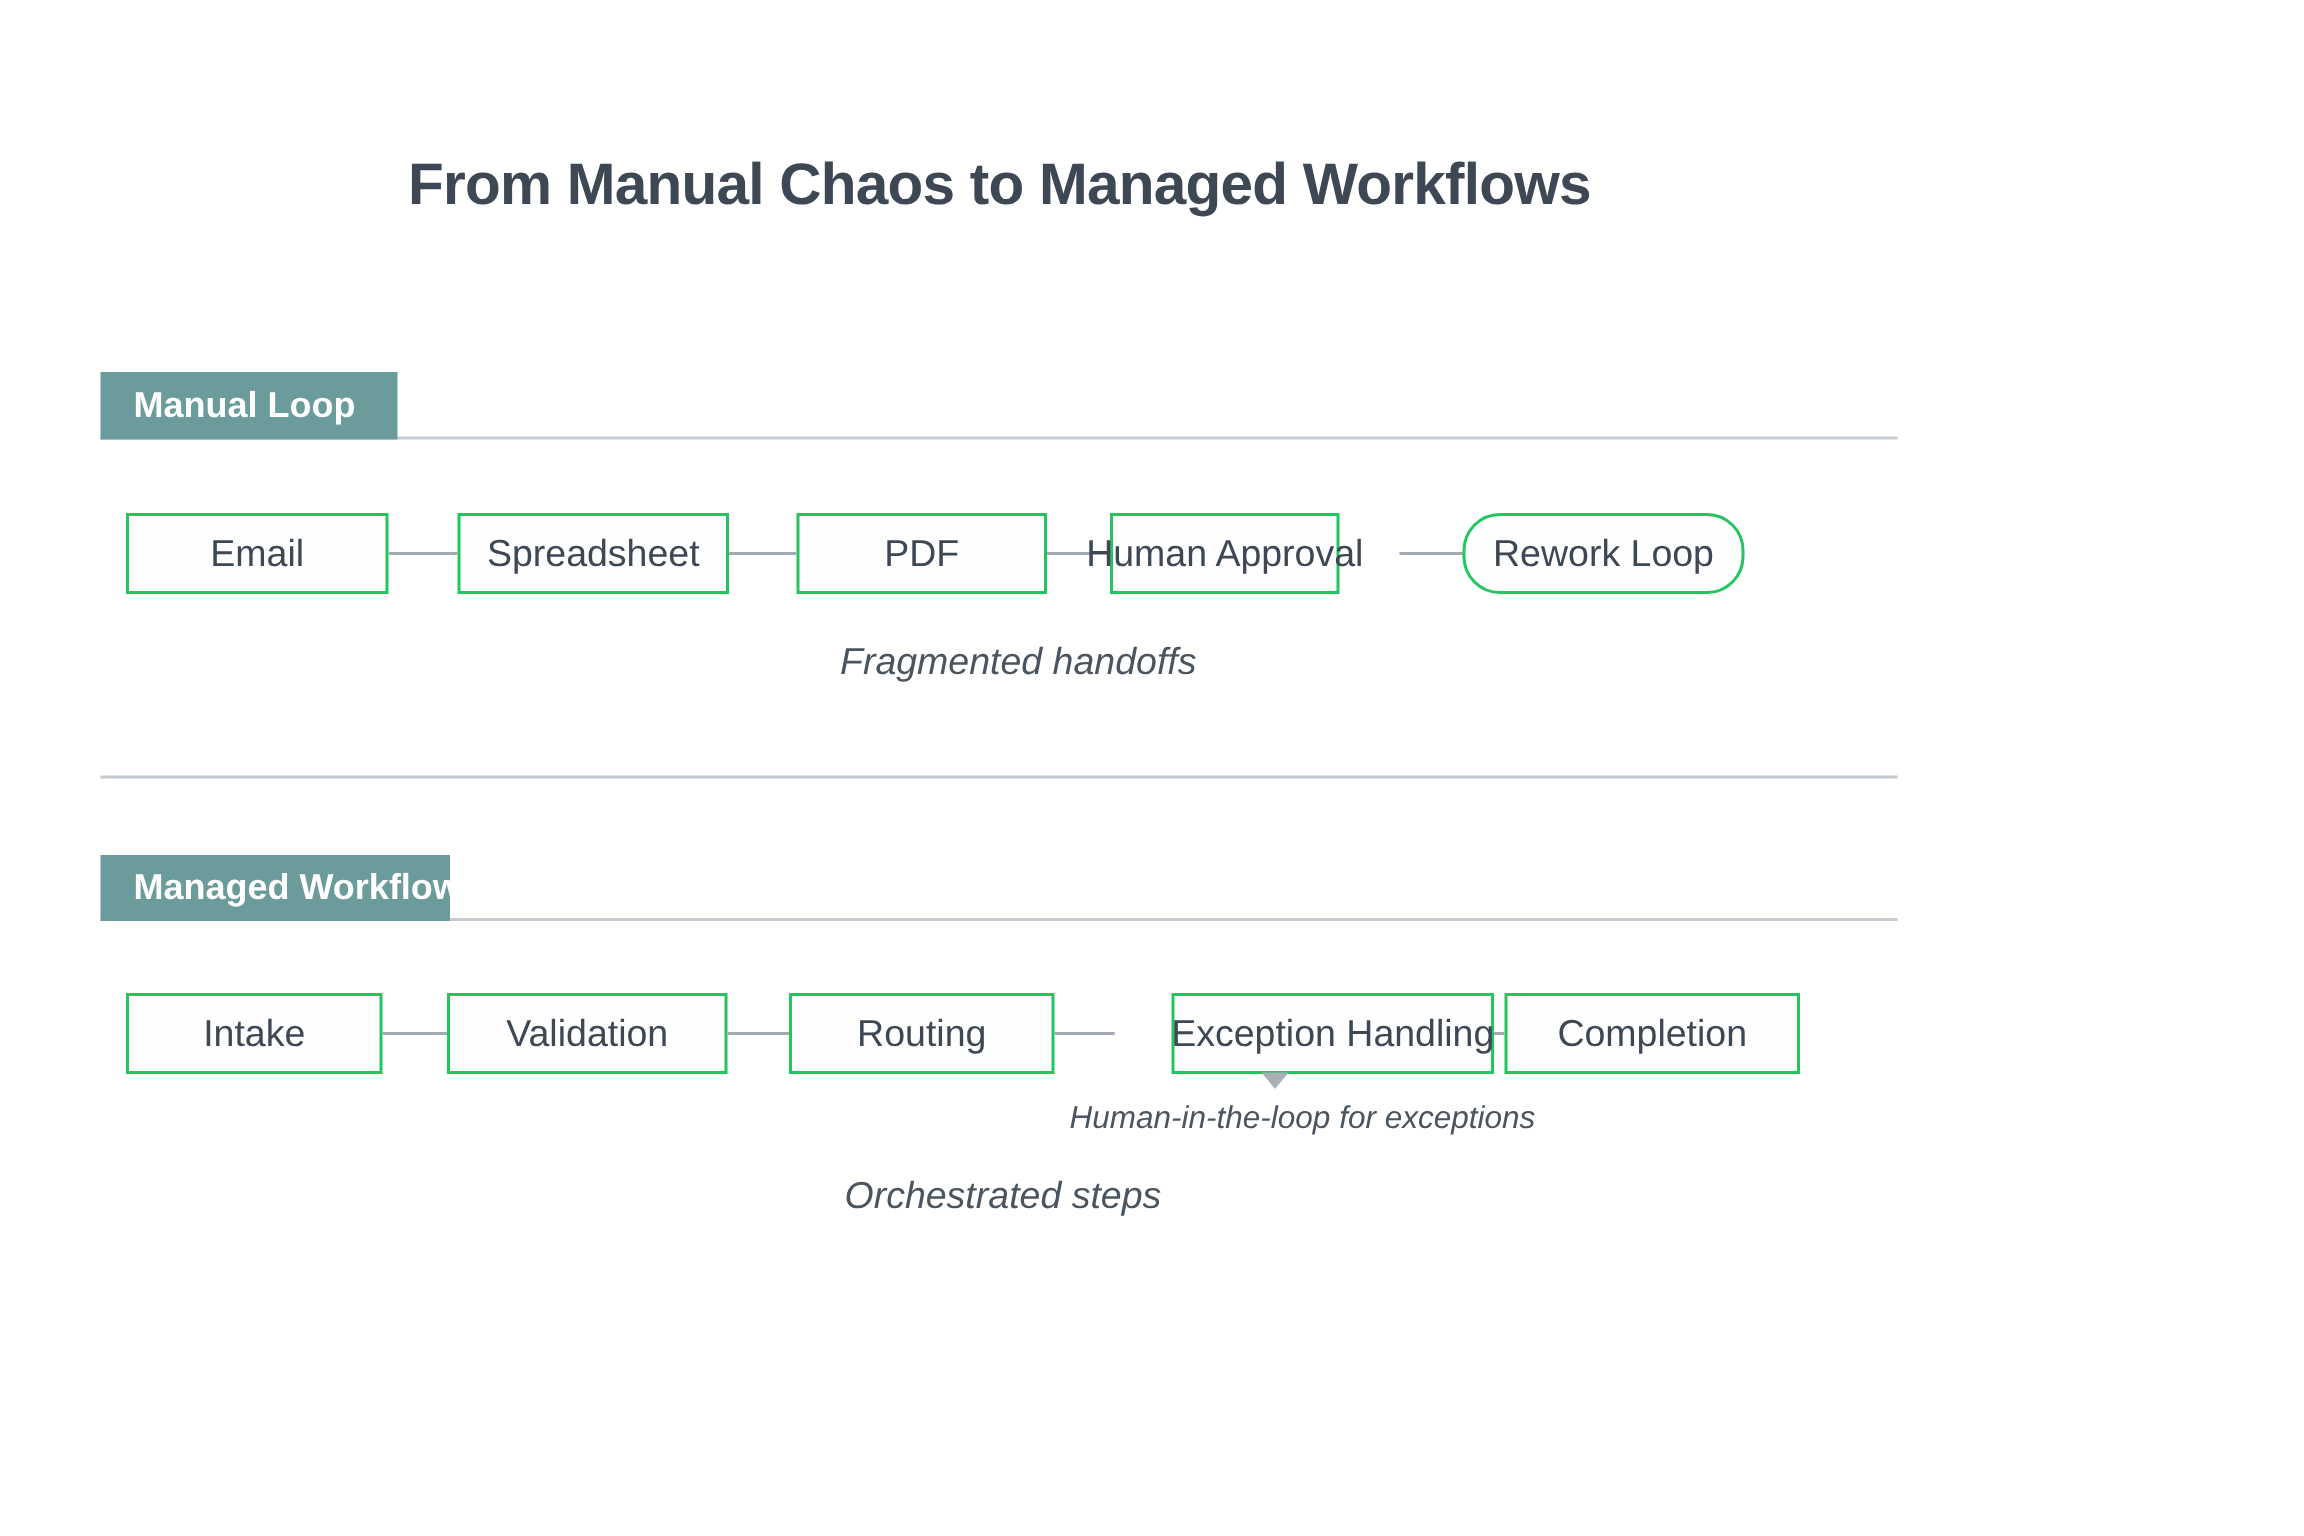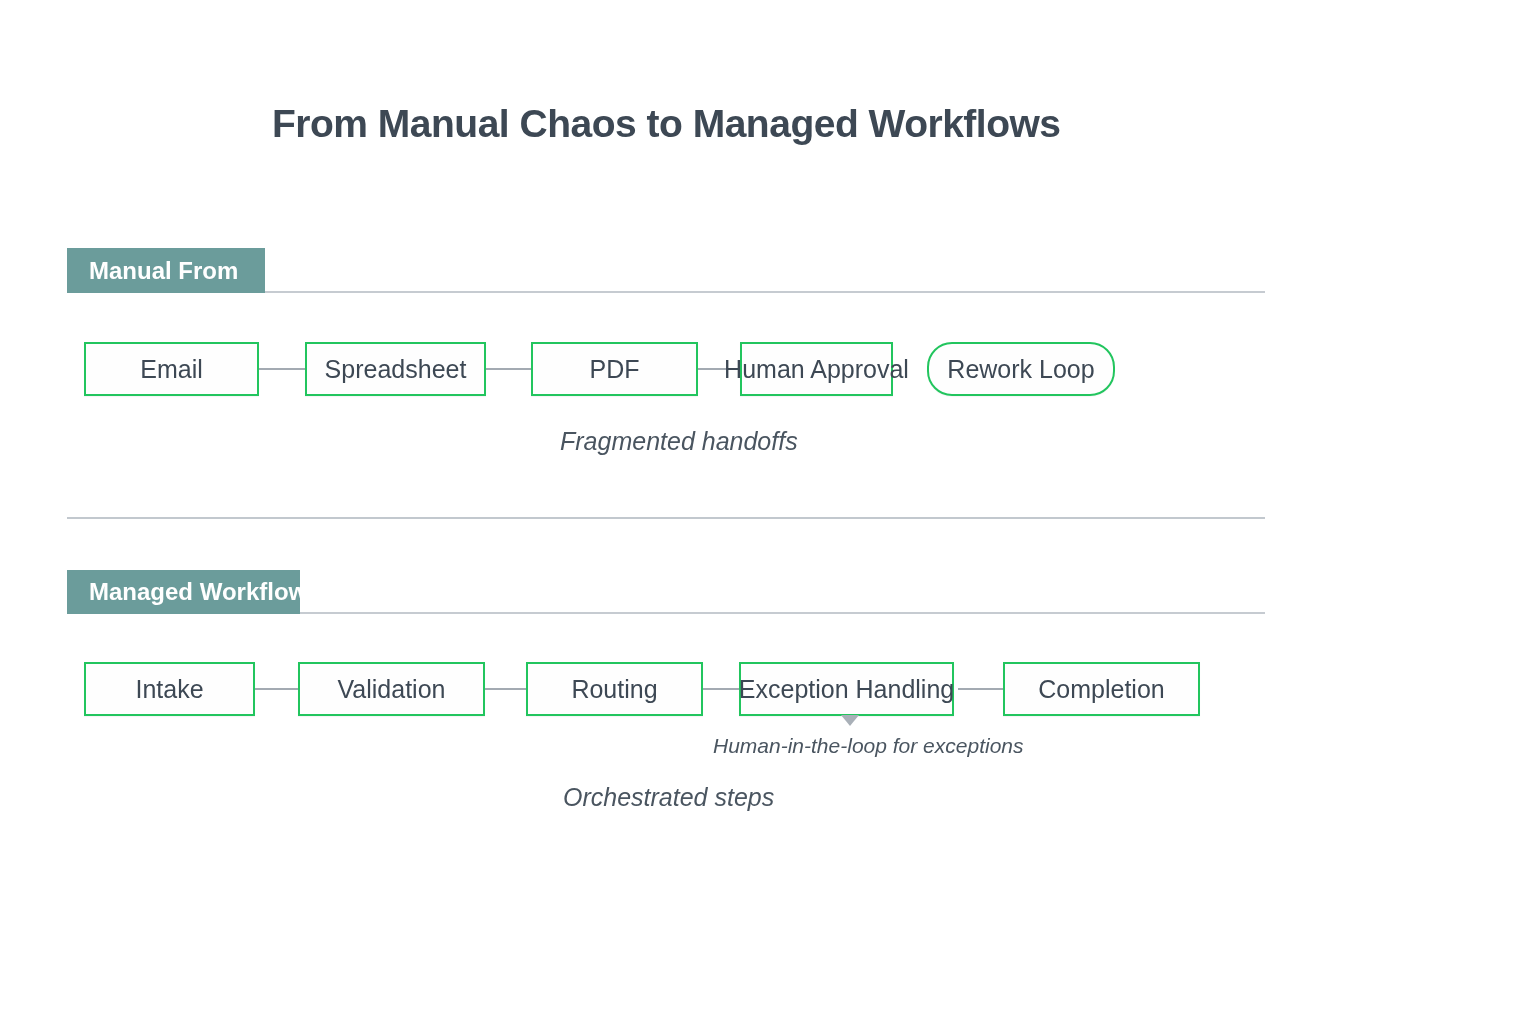--- a/index.html
+++ b/index.html
@@ -104,41 +104,41 @@
   }
 </style>
 </head>
 <body>
 
 <div class="canvas">
 
   <div class="title">From Manual Chaos to Managed Workflows</div>
 
   <div class="tab tab-chaos">
-    <span>Manual From</span>
+    <span>Manual Loop</span>
   </div>
   <div class="rule rule-1"></div>
 
   <div class="stepbox row1" style="left:84px;  width:175px;">
     <span>Email</span>
   </div>
   <div class="conn conn-row1" style="left:259px; width:46px;"></div>
   <div class="stepbox row1" style="left:305px; width:181px;">
     <span>Spreadsheet</span>
   </div>
   <div class="conn conn-row1" style="left:486px; width:45px;"></div>
   <div class="stepbox row1" style="left:531px; width:167px;">
     <span>PDF</span>
   </div>
   <div class="conn conn-row1" style="left:698px; width:42px;"></div>
   <div class="stepbox row1" style="left:740px; width:153px;">
     <span>Human Approval</span>
   </div>
   <div class="conn conn-row1" style="left:933px; width:49px;"></div>
-  <div class="stepbox row1" style="left:927px; width:188px;border-radius:25px;">
+  <div class="stepbox row1" style="left:975px; width:188px;border-radius:25px;">
     <span>Rework Loop</span>
   </div>
 
   <div class="caption caption-1">Fragmented handoffs</div>
 
   <div class="rule divider"></div>
 
   <div class="tab tab-managed">
     <span>Managed Workflow</span>
   </div>
@@ -149,21 +149,21 @@
   </div>
   <div class="conn conn-row2" style="left:255px; width:43px;"></div>
   <div class="stepbox row2" style="left:298px; width:187px;">
     <span>Validation</span>
   </div>
   <div class="conn conn-row2" style="left:485px; width:41px;"></div>
   <div class="stepbox row2" style="left:526px; width:177px;">
     <span>Routing</span>
   </div>
   <div class="conn conn-row2" style="left:703px; width:40px;"></div>
-  <div class="stepbox row2" style="left:739px; width:215px;">
+  <div class="stepbox row2" style="left:781px; width:215px;">
     <span>Exception Handling</span>
   </div>
   <div class="conn conn-row2" style="left:958px; width:45px;"></div>
   <div class="stepbox row2" style="left:1003px; width:197px;">
     <span>Completion</span>
   </div>
 
   <div class="arrow-down"></div>
   <div class="annotation">Human-in-the-loop for exceptions</div>
 

